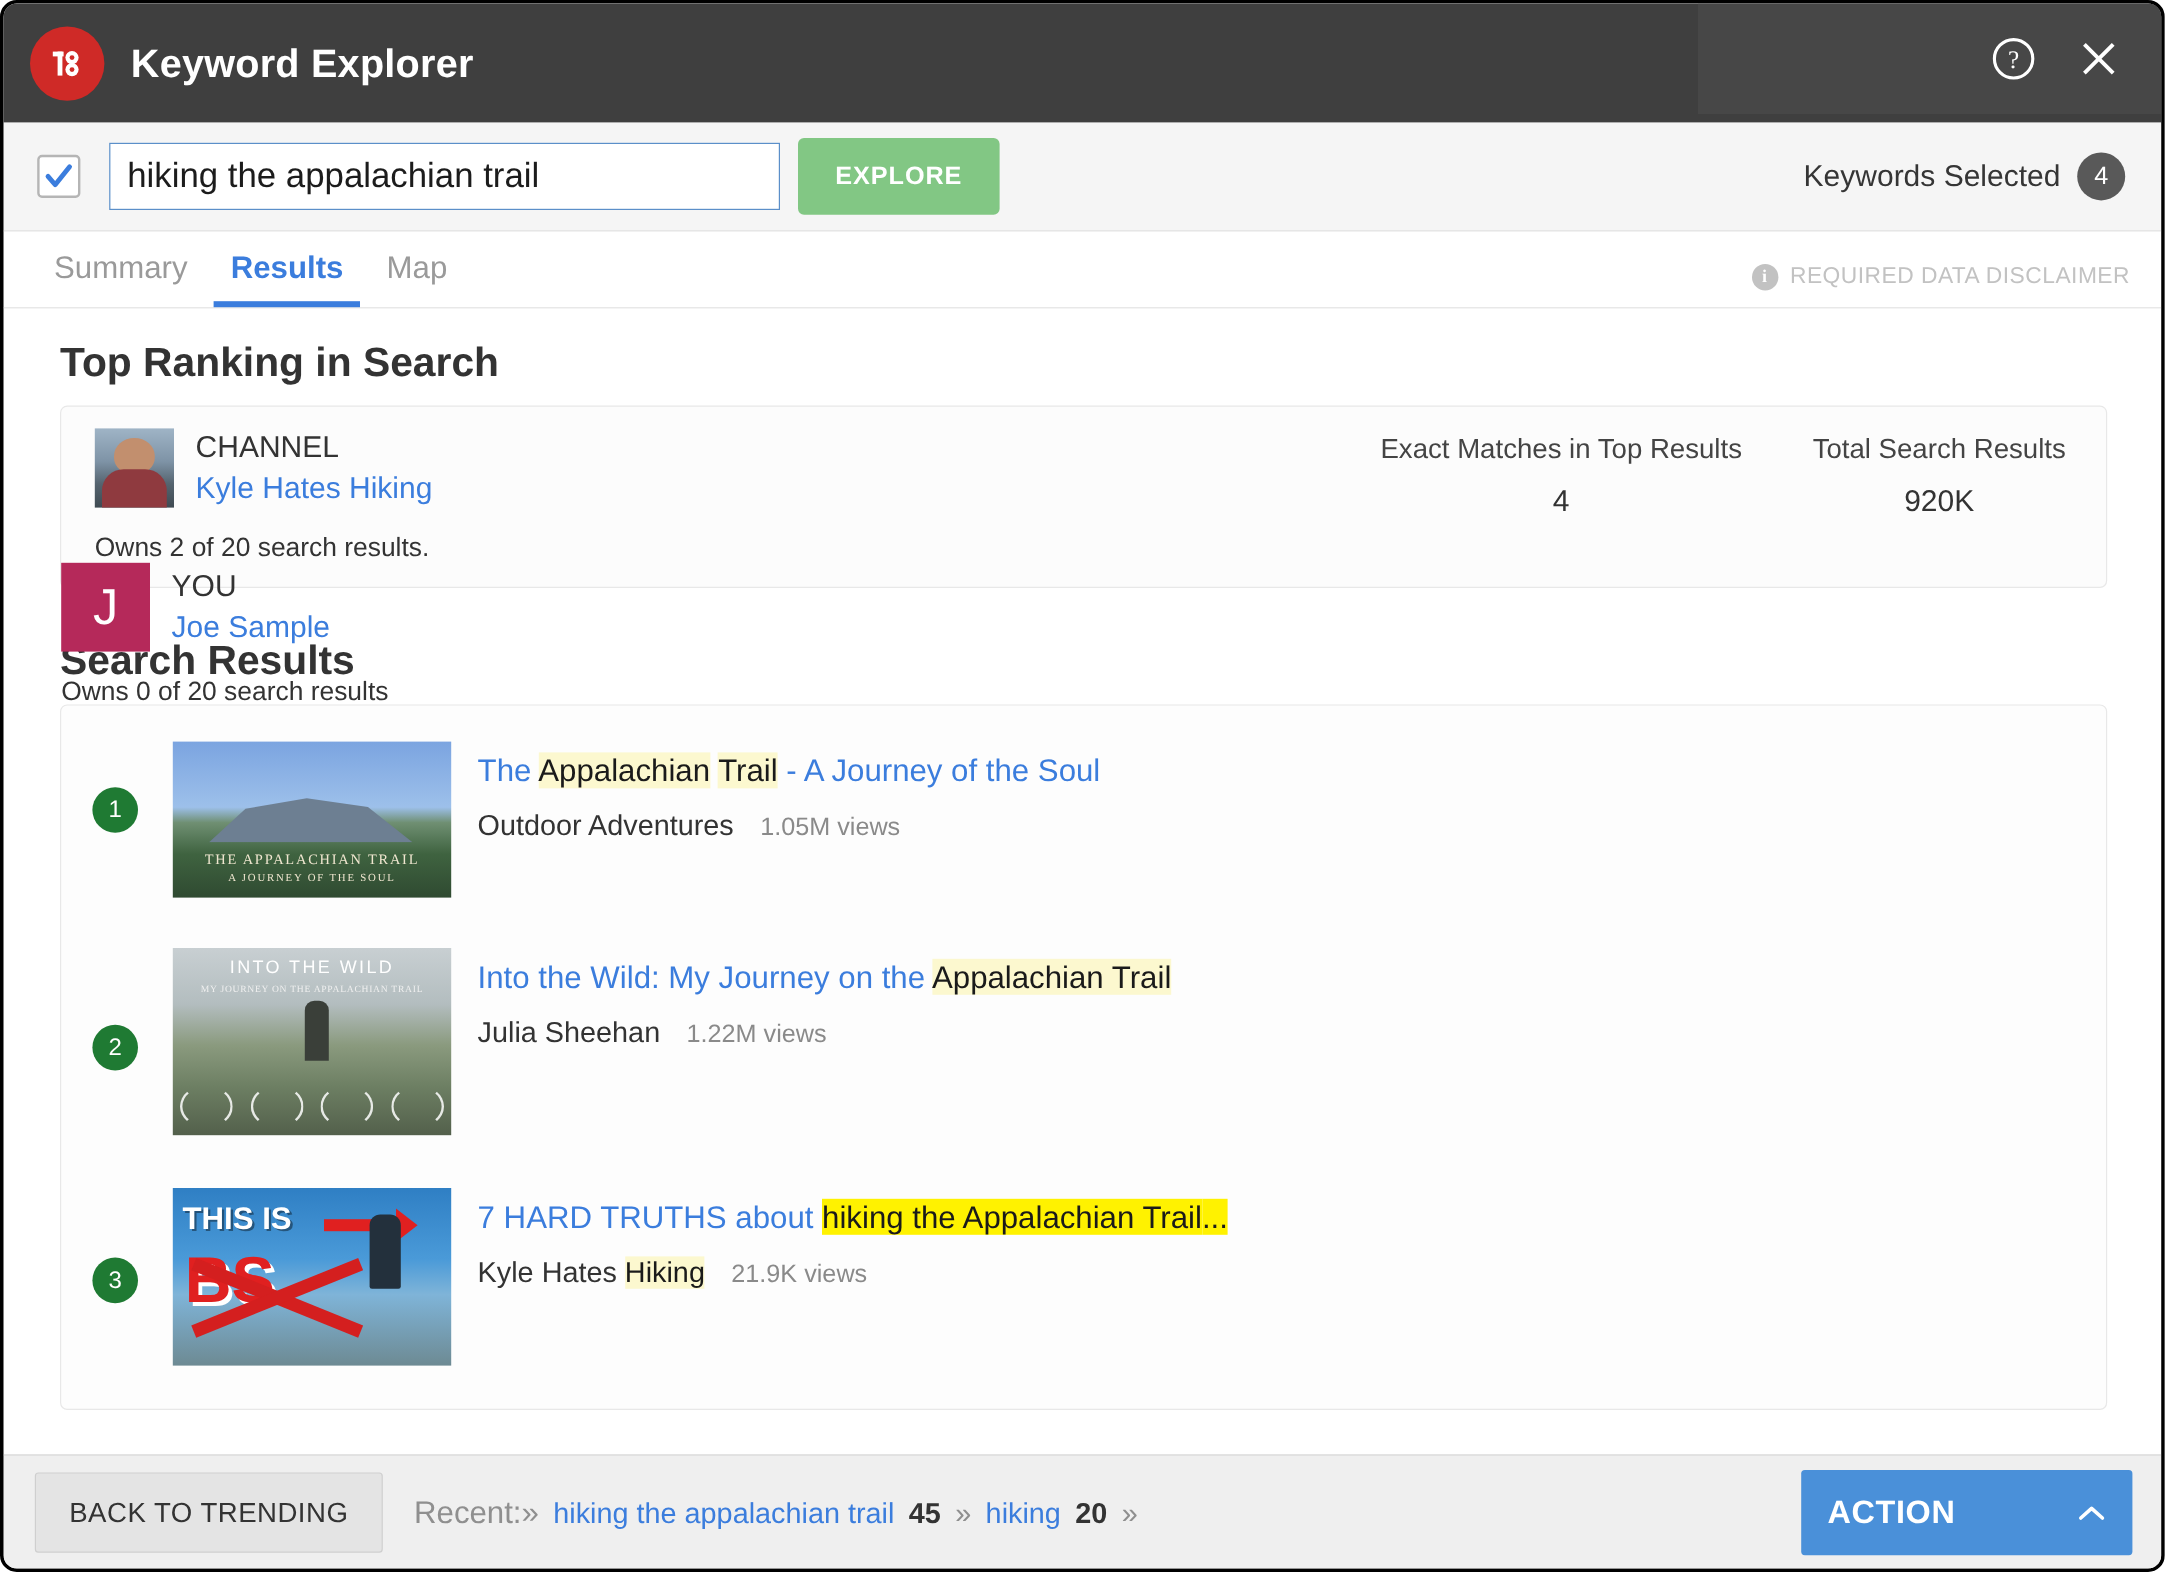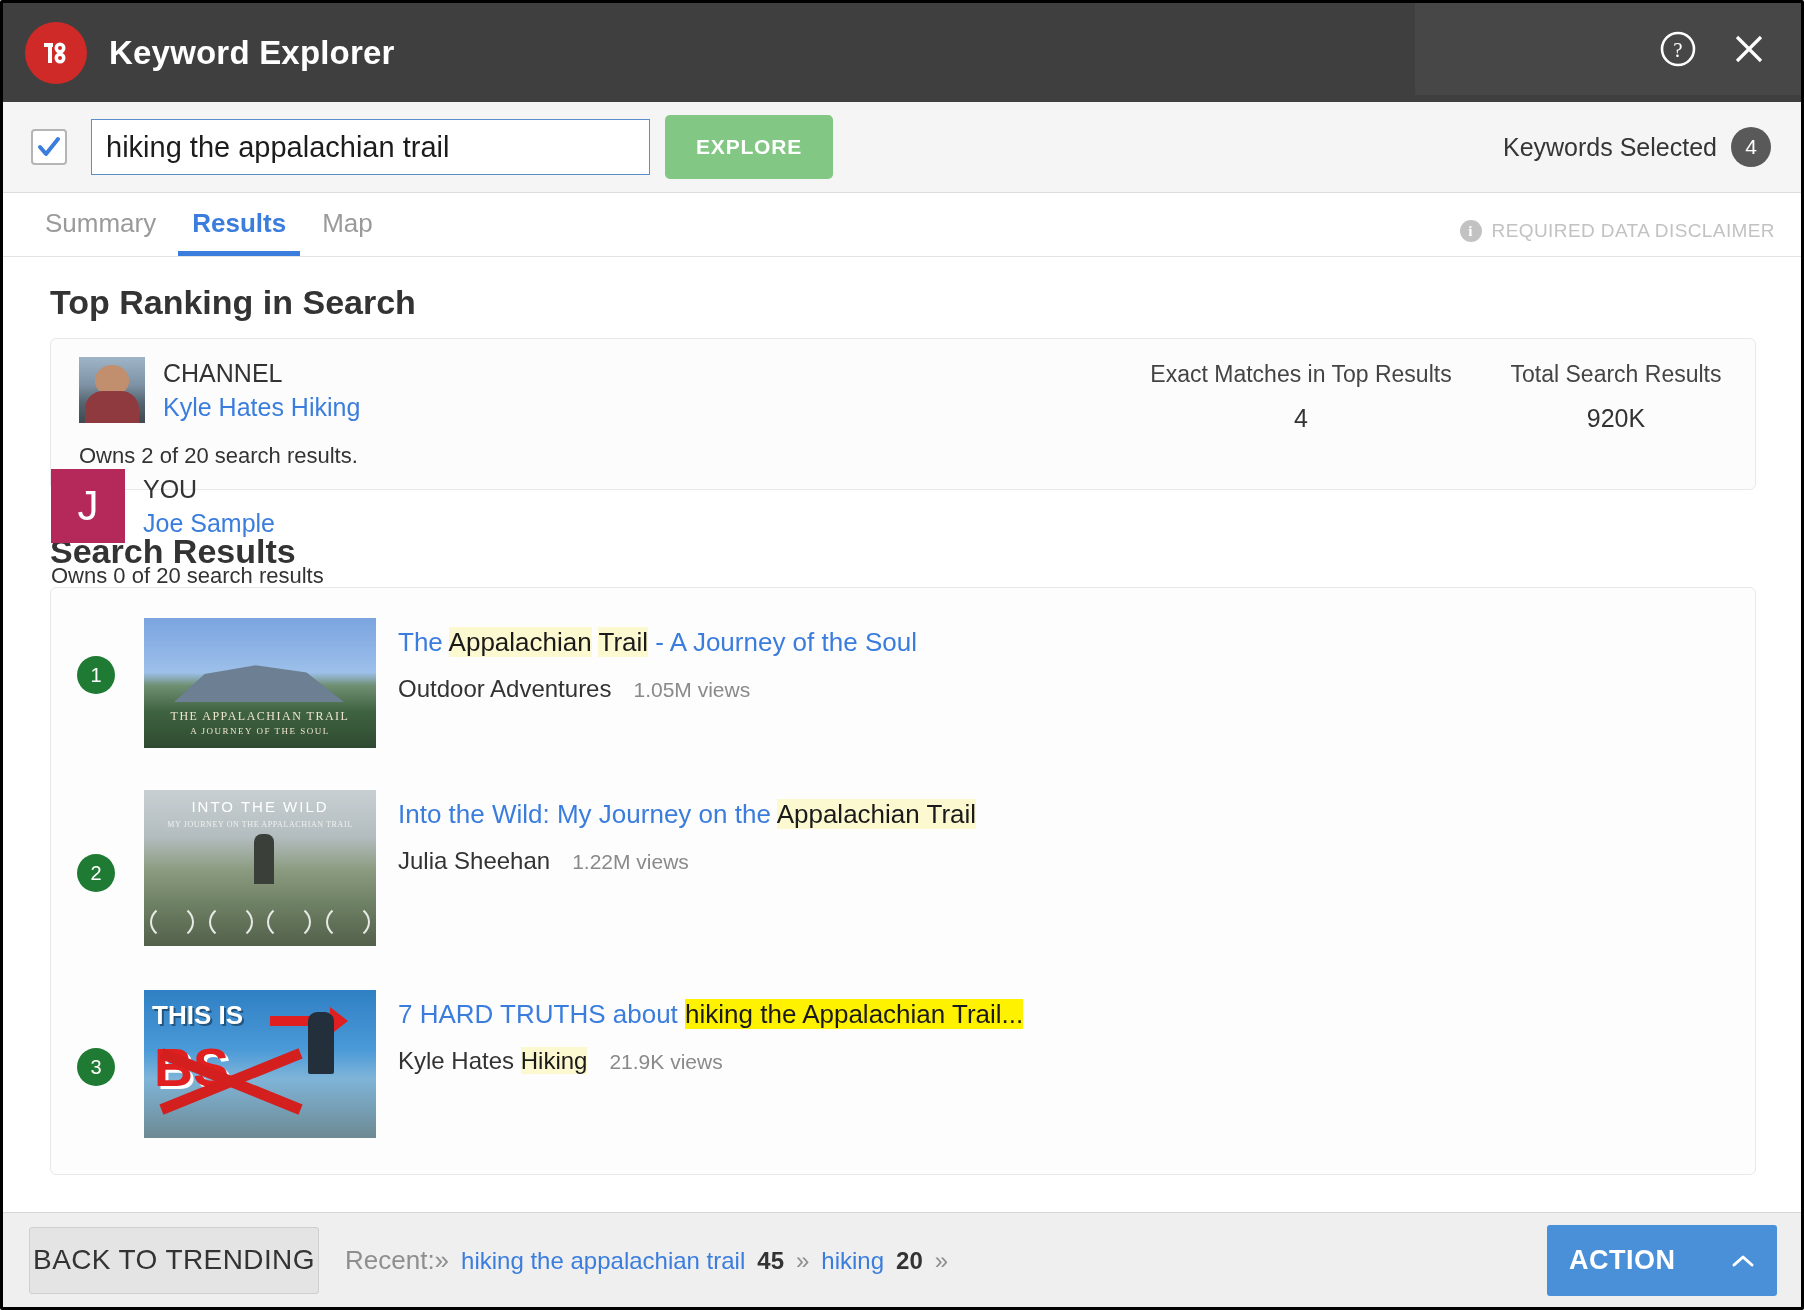--- a/index.html
+++ b/index.html
@@ -7,21 +7,21 @@
     width: 1804px; height: 1310px;
     background: #ffffff;
     font-family: "Liberation Sans", sans-serif;
     -webkit-font-smoothing: antialiased;
   }
   #app {
     position: relative;
     width: 1804px; height: 1310px;
     background: #ffffff;
     border: 3px solid #000;
-    border-radius: 2px;
+    border-radius: 14px;
     overflow: hidden;
     display: flex;
     flex-direction: column;
   }
 
   
   .titlebar {
     height: 99px;
     background: #3f3f3f;
     display: flex;
@@ -365,36 +365,36 @@
     padding: 0 24px 0 26px;
     flex: none;
     gap: 26px;
   }
   .back-btn {
     width: 290px; height: 67px;
     background: #e4e4e4;
     border: 1px solid #cfcfcf;
     border-radius: 3px;
     font-family: "Liberation Sans", sans-serif;
-    font-size: 28px;
+    font-size: 23px;
     color: #333333;
     cursor: pointer;
     letter-spacing: .4px;
   }
   .recent { display: flex; align-items: baseline; gap: 12px; }
   .recent-label { font-size: 26px; color: #8f8f8f; }
   .recent-link {
     font-size: 24px; color: #3b7ddd;
     text-decoration: none; cursor: pointer;
   }
   .recent-count { font-size: 24px; color: #333333; font-weight: bold; }
   .recent-sep { font-size: 24px; color: #8f8f8f; }
   .action-btn {
     margin-left: auto;
-    width: 230px; height: 71px;
+    width: 276px; height: 71px;
     background: #4a90d9;
     border: none;
     border-radius: 3px;
     color: #ffffff;
     font-family: "Liberation Sans", sans-serif;
     font-size: 27px;
     font-weight: bold;
     letter-spacing: .5px;
     cursor: pointer;
     display: flex; align-items: center; justify-content: space-between;

